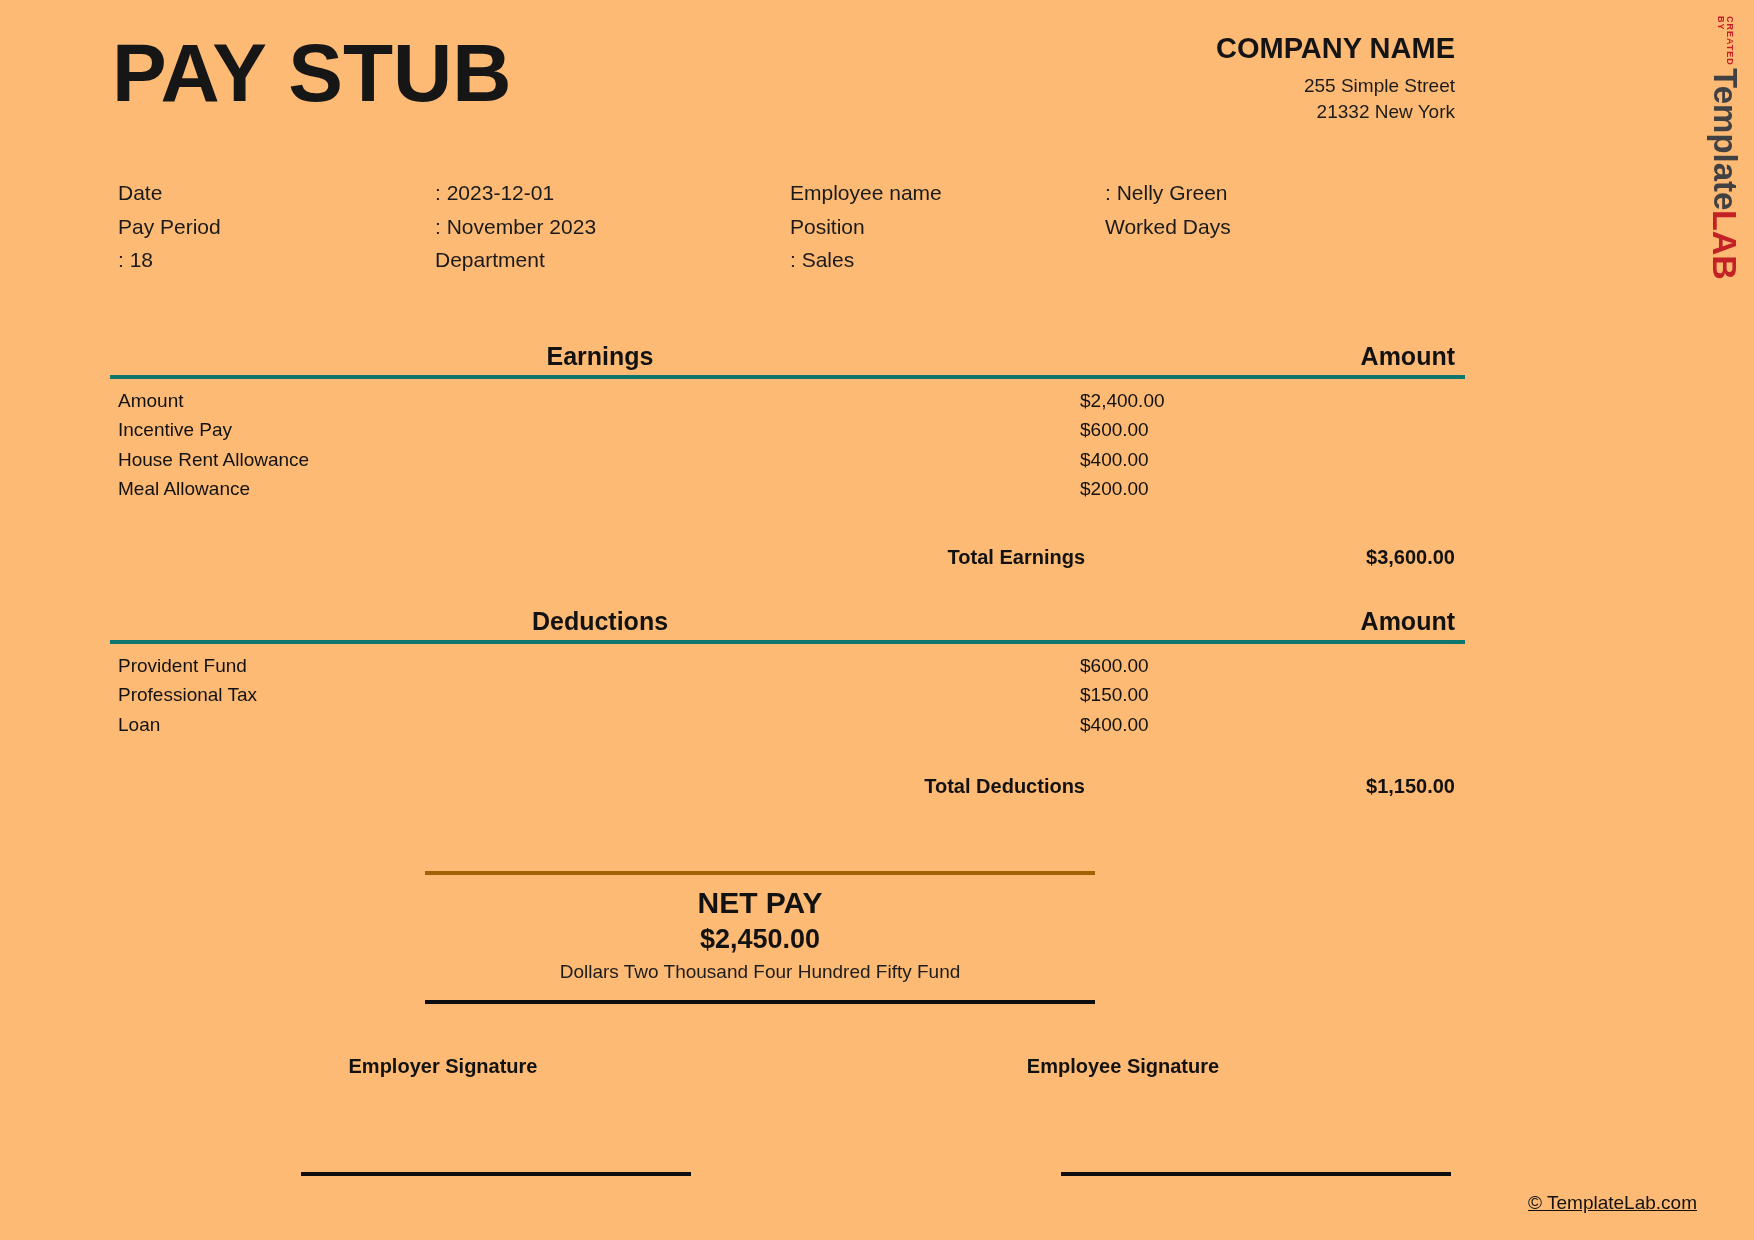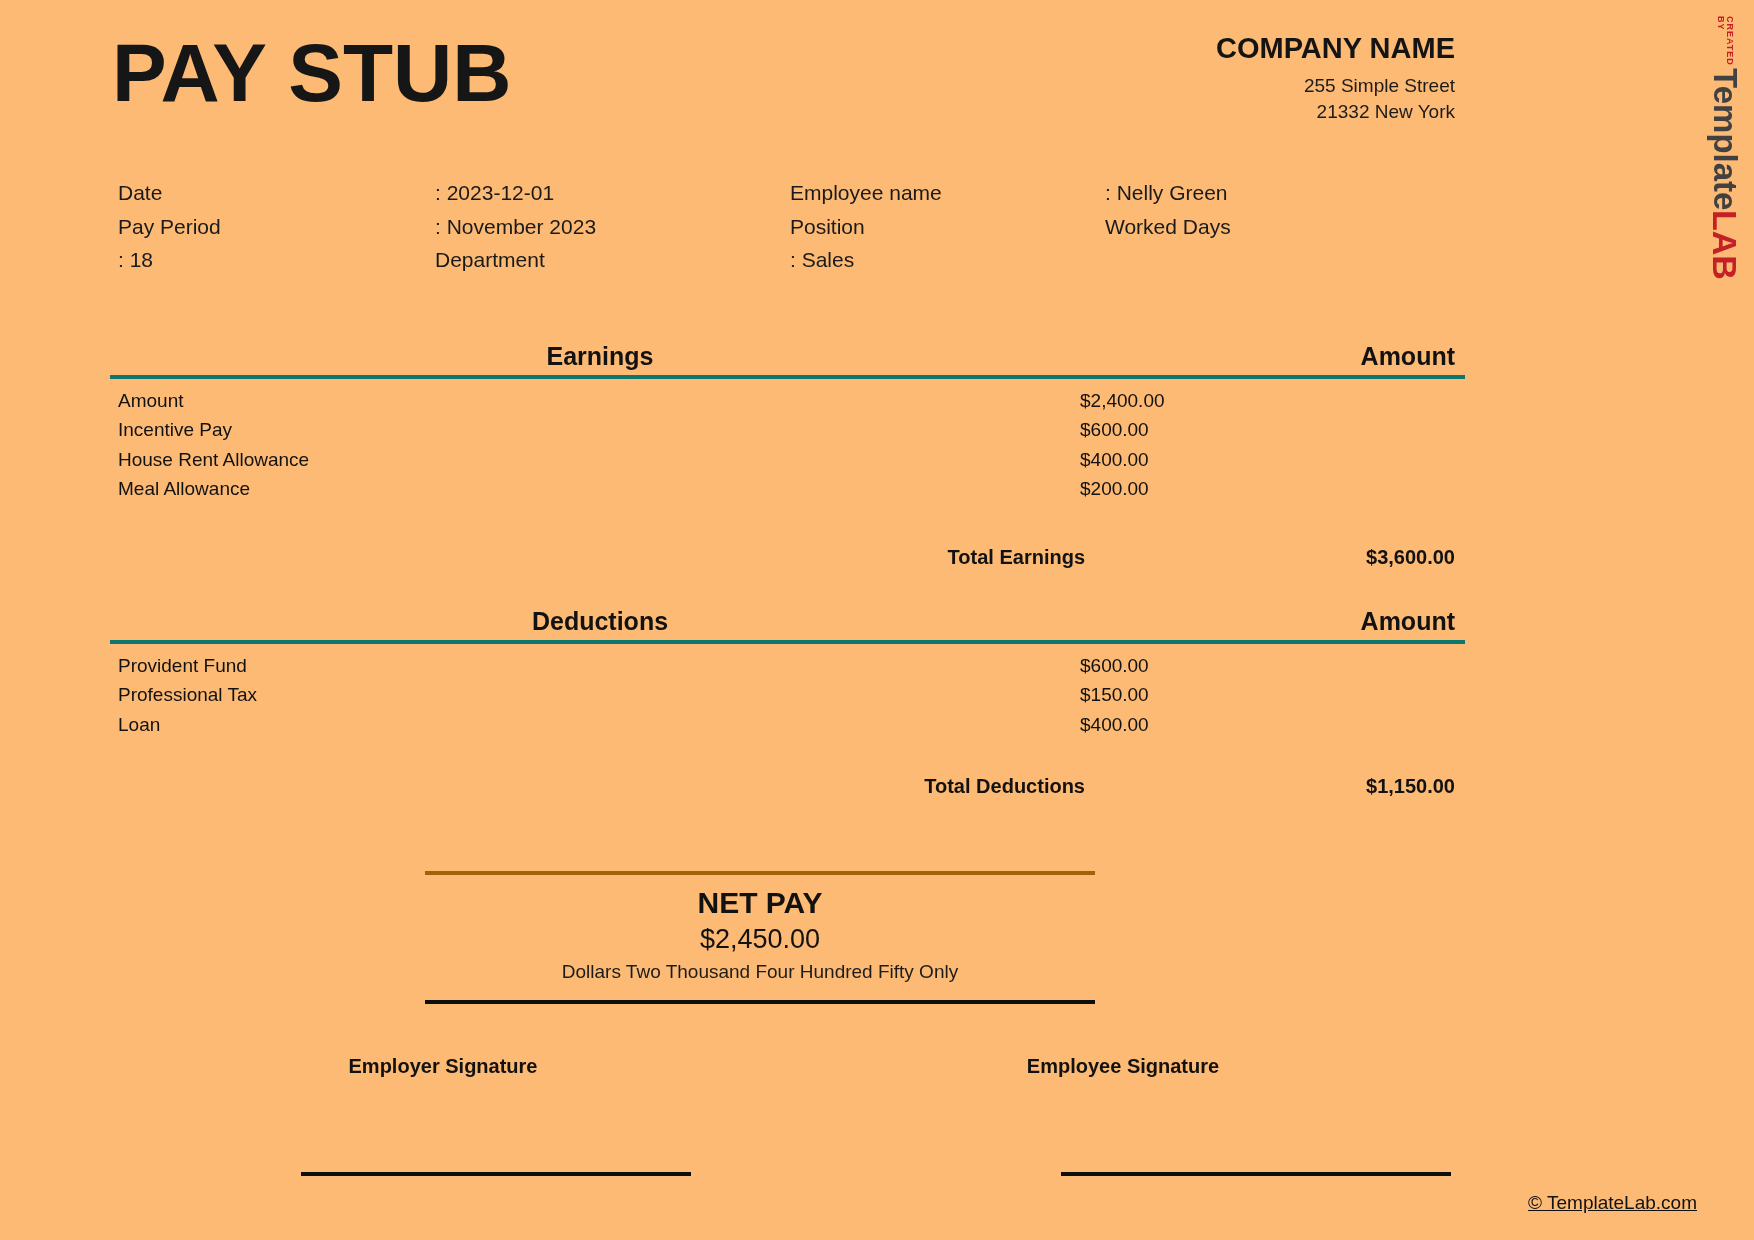--- a/index.html
+++ b/index.html
@@ -63,21 +63,21 @@
   .total-earnings{position:absolute;left:110px;top:546px;width:1355px;}
   .total-deductions{position:absolute;left:110px;top:775px;width:1355px;}
   
   .netpay{
     position:absolute;left:425px;top:871px;width:670px;
     border-top:4px solid #a16207;border-bottom:4px solid #0e0e0e;
     text-align:center;
     padding:10px 0 12px 0;
   }
   .netpay-label{font-size:30px;font-weight:900;line-height:1.2;}
-  .netpay-amount{font-size:27px;font-weight:400;line-height:1.35;}
+  .netpay-amount{font-size:27px;font-weight:700;line-height:1.35;}
   .netpay-words{font-size:19px;line-height:1.6;color:#1c1c1c;}
   
   .sig-label{position:absolute;top:1055px;font-size:20px;font-weight:800;text-align:center;width:390px;}
   .sig-label-employer{left:248px;}
   .sig-label-employee{left:928px;}
   .sig-line{position:absolute;top:1172px;height:4px;background:#0e0e0e;width:390px;}
   .sig-line-employer{left:301px;}
   .sig-line-employee{left:1061px;}
   
   .footer-link{
@@ -174,21 +174,21 @@
   </div>
 
   <div class="total-row total-deductions">
     <div class="total-label">Total Deductions</div>
     <div class="total-amount">$1,150.00</div>
   </div>
 
   <div class="netpay">
     <div class="netpay-label">NET PAY</div>
     <div class="netpay-amount">$2,450.00</div>
-    <div class="netpay-words">Dollars Two Thousand Four Hundred Fifty Only</div>
+    <div class="netpay-words">Dollars Two Thousand Four Hundred Fifty Fund</div>
   </div>
 
   <div class="sig-label sig-label-employer">Employer Signature</div>
   <div class="sig-label sig-label-employee">Employee Signature</div>
   <div class="sig-line sig-line-employer"></div>
   <div class="sig-line sig-line-employee"></div>
 
   <a class="footer-link">© TemplateLab.com</a>
 
 </div>

